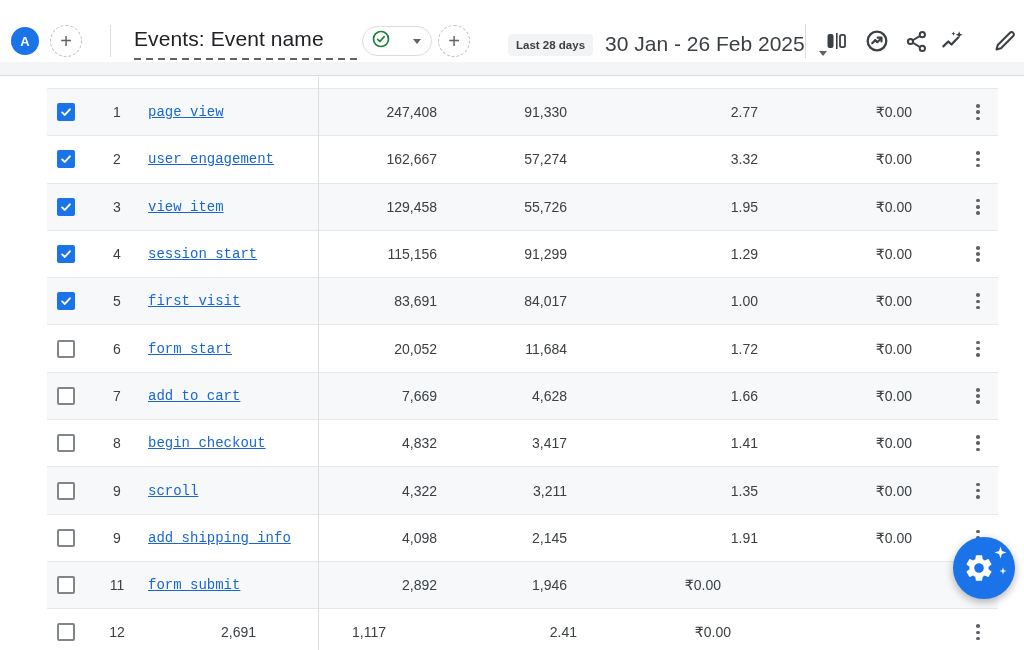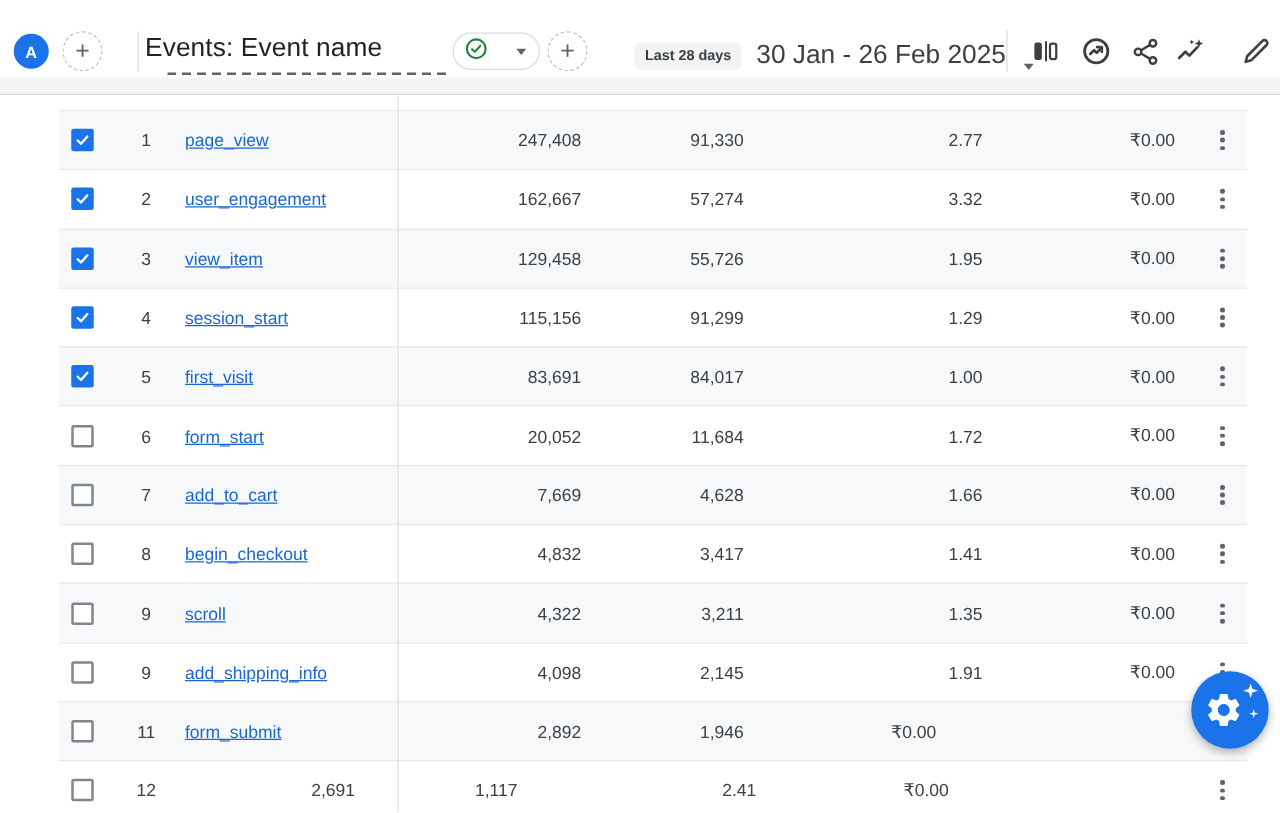--- a/index.html
+++ b/index.html
@@ -15,21 +15,21 @@
     background:#1a73e8;color:#fff;font-size:13px;font-weight:bold;
     display:flex;align-items:center;justify-content:center;}
   .plus-circle{position:absolute;width:32px;height:32px;border-radius:50%;
     border:1.5px dashed #bdc1c6;color:#5f6368;font-size:20px;font-weight:300;
     display:flex;align-items:center;justify-content:center;box-sizing:border-box;background:#fff;cursor:pointer;}
   .plus-a{left:50px;top:25px;}
   .plus-b{left:438px;top:25px;}
   .vdiv{position:absolute;width:1px;background:#dadce0;}
   .vdiv1{left:110px;top:25px;height:32px;}
   .vdiv2{left:805px;top:24px;height:34px;}
-  .report-title{position:absolute;left:116px;top:27px;font-size:21px;color:#202124;letter-spacing:.1px;}
+  .report-title{position:absolute;left:134px;top:27px;font-size:21px;color:#202124;letter-spacing:.1px;}
   .title-underline{position:absolute;left:134px;top:58px;width:226px;height:2px;
     background:repeating-linear-gradient(90deg,#5f6368 0 7px,transparent 7px 12px);}
   .status-pill{position:absolute;left:362px;top:26px;width:70px;height:30px;border-radius:16px;
     background:#fff;border:1px solid #dadce0;box-sizing:border-box;
     display:flex;align-items:center;justify-content:space-between;padding:0 10px 0 8px;cursor:pointer;}
   .caret{width:0;height:0;border-left:4.5px solid transparent;border-right:4.5px solid transparent;
     border-top:5.5px solid #5f6368;display:inline-block;}
   .daterange{position:absolute;left:508px;top:26px;height:30px;display:flex;align-items:flex-end;cursor:pointer;}
   .range-badge{background:#f1f3f4;border-radius:4px;height:22px;line-height:22px;
     padding:0 8px;font-size:11.5px;font-weight:bold;color:#3c4043;}
@@ -44,23 +44,23 @@
   
   .table-area{position:absolute;left:47px;top:77px;width:951px;height:573px;overflow:hidden;background:#fff;}
   .col-divider{position:absolute;left:271px;top:0;bottom:0;width:1px;background:#dcdee1;}
   .tbody{margin-top:11px;}
   .trow{display:flex;align-items:center;height:47.3px;box-sizing:border-box;
     border-top:1px solid #e6e8ea;background:#fff;}
   .trow.striped{background:#f6f8fa;}
   .cell{display:flex;align-items:center;box-sizing:border-box;font-size:14px;}
   .cell-check{width:50px;padding-left:10px;}
   .cell-num{width:40px;justify-content:center;color:#3c4043;}
-  .cell-name{width:181px;padding-left:11px;}
+  .cell-name{width:181px;padding-left:11px;font-family:Liberation Mono, monospace;}
   .m{justify-content:flex-end;color:#3c4043;}
-  .c1{width:119px;margin-left:28px;}
+  .c1{width:119px;}
   .c2{width:130px;}
   .c3{width:191px;}
   .c4{width:154px;}
   .cell-menu{flex:1;justify-content:flex-end;padding-right:12px;}
   .evlink{color:#1967d2;font-weight:500;text-decoration:underline;cursor:pointer;font-size:14px;}
   .cb{width:18px;height:18px;border-radius:2px;box-sizing:border-box;display:flex;
     align-items:center;justify-content:center;cursor:pointer;background:#fff;border:2px solid #80868b;}
   .cb.on{background:#1a73e8;border:none;}
   .cb svg{width:14px;height:14px;}
   .cb polyline{fill:none;stroke:#fff;stroke-width:2.4;stroke-linecap:round;stroke-linejoin:round;}

